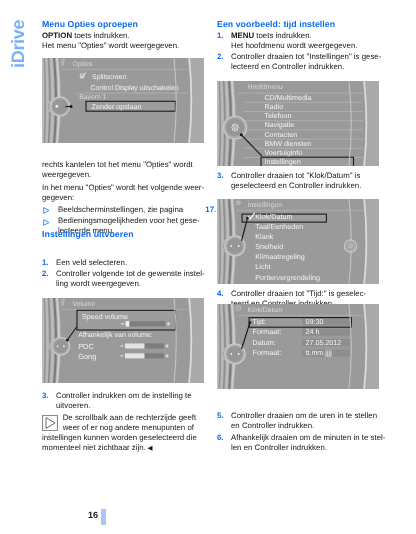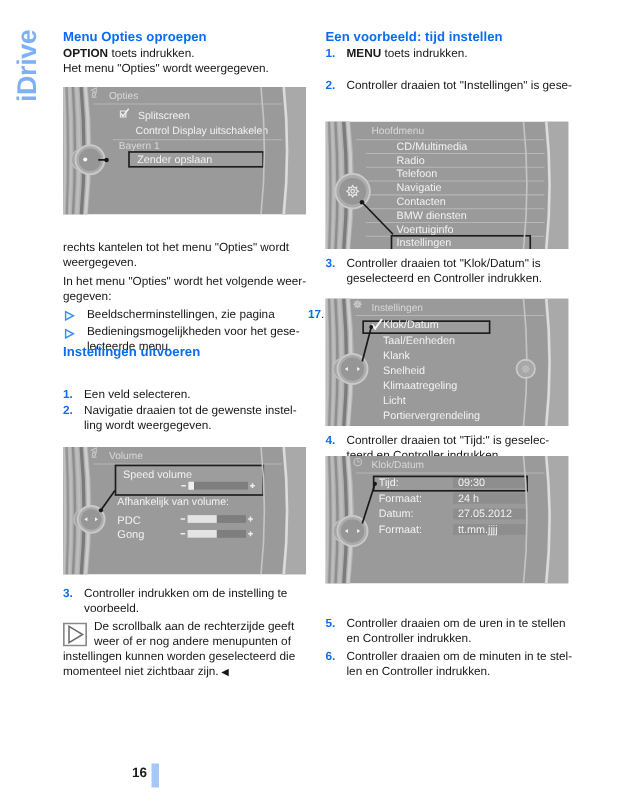--- a/index.html
+++ b/index.html
@@ -83,22 +83,22 @@
 <div class="p" style="top:149.5px;"><br><span>rechts kantelen tot het menu "Opties" wordt</span><br><span>weergegeven.</span></div>
 <div class="p" style="top:182.5px;"><span>In het menu "Opties" wordt het volgende weer-</span><br><span>gegeven:</span></div>
 <div class="bul" style="top:204.5px;"><span class="tri"><svg width="7" height="7" viewBox="0 0 7 7">
             <path d="M0.7 0.7 L6.0 3.5 L0.7 6.3 Z" fill="none" stroke="#3d8ef2" stroke-width="1.0" stroke-linejoin="miter"></path>
           </svg></span><span>Beeldscherminstellingen, zie pagina </span><span class="ref">17</span><span>.</span></div>
 <div class="bul" style="top:216px;"><span class="tri"><svg width="7" height="7" viewBox="0 0 7 7">
             <path d="M0.7 0.7 L6.0 3.5 L0.7 6.3 Z" fill="none" stroke="#3d8ef2" stroke-width="1.0" stroke-linejoin="miter"></path>
           </svg></span><span>Bedieningsmogelijkheden voor het gese-</span><br><span>lecteerde menu.</span></div>
 <div class="h2" style="top:229px;">Instellingen uitvoeren</div>
 <div class="step" style="top:258px;"><span class="n">1.</span><span>Een veld selecteren.</span></div>
-<div class="step" style="top:269px;"><span class="n">2.</span><span>Navigatie draaien tot de gewenste instel-</span><br><span>ling wordt weergegeven.</span></div>
-<div class="step" style="top:391px;"><span class="n">3.</span><span>Controller indrukken om de instelling te</span><br><span>voorbeeld.</span></div>
+<div class="step" style="top:269px;"><span class="n">2.</span><span>Controller volgende tot de gewenste instel-</span><br><span>ling wordt weergegeven.</span></div>
+<div class="step" style="top:391px;"><span class="n">3.</span><span>Controller indrukken om de instelling te</span><br><span>uitvoeren.</span></div>
 <div class="scr" style="top:298px;"><svg width="162" height="85" viewBox="0 0 162 85" xmlns="http://www.w3.org/2000/svg">
           <rect width="162" height="85" fill="#9a9a9a"></rect>
           <path d="M0 0 H16.5 Q21.5 42.5 16.5 85 H0 Z" fill="#b0b0b0"></path>
           <path d="M146.0 0 Q150.5 42.5 146.0 85 H162 V0 Z" fill="#a9a9a9"></path>
           <g stroke="#c8c8c8" stroke-width="0.7" fill="none">
             <path d="M19.0 2.2 l3.2 -1.6 l0 3.2 z"></path>
             <circle cx="20.6" cy="5.0" r="1.1"></circle>
             <path d="M19.0 6.8 h3.4"></path>
           </g>
           <text x="30.60" y="8.20" font-size="6.80" fill="#d8d8d8" text-anchor="start" font-weight="normal" font-family="Liberation Sans, sans-serif">Volume</text>
@@ -140,26 +140,26 @@
         </svg></div>
 <div class="noteico"><svg width="16" height="16" viewBox="0 0 16 16">
           <path d="M0.55 0.55 H15.45 V15.45 H0.55 Z" fill="none" stroke="#8a8a8a" stroke-width="1.1"></path>
           <path d="M4.0 2.6 L13.1 8.0 L4.0 13.4 Z" fill="none" stroke="#6a6a6a" stroke-width="1.0" stroke-linejoin="miter"></path>
         </svg></div>
 <div class="noteA"><span>De scrollbalk aan de rechterzijde geeft</span><br><span>weer of er nog andere menupunten of</span></div>
 <div class="noteB"><span>instellingen kunnen worden geselecteerd die</span><br><span>momenteel niet zichtbaar zijn.</span><span class="endm"> ◀</span></div>
 </div>
 <div class="col colR">
 <div class="h2" style="top:19px;">Een voorbeeld: tijd instellen</div>
-<div class="step" style="top:31px;"><span class="n">1.</span><span class="b">MENU</span><span> </span><span>toets indrukken.</span><br></div>
-<div class="step" style="top:52px;"><span class="n">2.</span><span>Controller draaien tot "Instellingen" is gese-</span><br></div>
+<div class="step" style="top:31px;"><span class="n">1.</span><span class="b">MENU</span><span> </span><span>toets indrukken.</span><br><span>Het hoofdmenu wordt weergegeven.</span></div>
+<div class="step" style="top:52px;"><span class="n">2.</span><span>Controller draaien tot "Instellingen" is gese-</span><br><span>lecteerd en Controller indrukken.</span></div>
 <div class="step" style="top:171px;"><span class="n">3.</span><span>Controller draaien tot "Klok/Datum" is</span><br><span>geselecteerd en Controller indrukken.</span></div>
 <div class="step" style="top:289px;"><span class="n">4.</span><span>Controller draaien tot "Tijd:" is geselec-</span><br><span>teerd en Controller indrukken.</span></div>
 <div class="step" style="top:411px;"><span class="n">5.</span><span>Controller draaien om de uren in te stellen</span><br><span>en Controller indrukken.</span></div>
-<div class="step" style="top:433px;"><span class="n">6.</span><span>Controller draaien om de minuten in te stel-</span><br><span>len en Controller indrukken.</span></div>
+<div class="step" style="top:433px;"><span class="n">6.</span><span>Afhankelijk draaien om de minuten in te stel-</span><br><span>len en Controller indrukken.</span></div>
 <div class="scr" style="top:81px;"><svg width="162" height="85" viewBox="0 0 162 85" xmlns="http://www.w3.org/2000/svg">
           <rect width="162" height="85" fill="#9a9a9a"></rect>
           <path d="M0 0 H16.5 Q21.5 42.5 16.5 85 H0 Z" fill="#b0b0b0"></path>
           <path d="M146.0 0 Q150.5 42.5 146.0 85 H162 V0 Z" fill="#a9a9a9"></path>
           <text x="30.60" y="8.20" font-size="6.80" fill="#d8d8d8" text-anchor="start" font-weight="normal" font-family="Liberation Sans, sans-serif">Hoofdmenu</text>
           <line x1="20.3" y1="12.1" x2="146.0" y2="12.1" stroke="#b6b6b6" stroke-width="0.7"></line>
           <line x1="27.0" y1="21.3" x2="146.0" y2="21.3" stroke="#b6b6b6" stroke-width="0.7"></line>
           <line x1="27.0" y1="30.5" x2="146.0" y2="30.5" stroke="#b6b6b6" stroke-width="0.7"></line>
           <line x1="27.0" y1="39.7" x2="146.0" y2="39.7" stroke="#b6b6b6" stroke-width="0.7"></line>
           <line x1="27.0" y1="48.9" x2="146.0" y2="48.9" stroke="#b6b6b6" stroke-width="0.7"></line>

